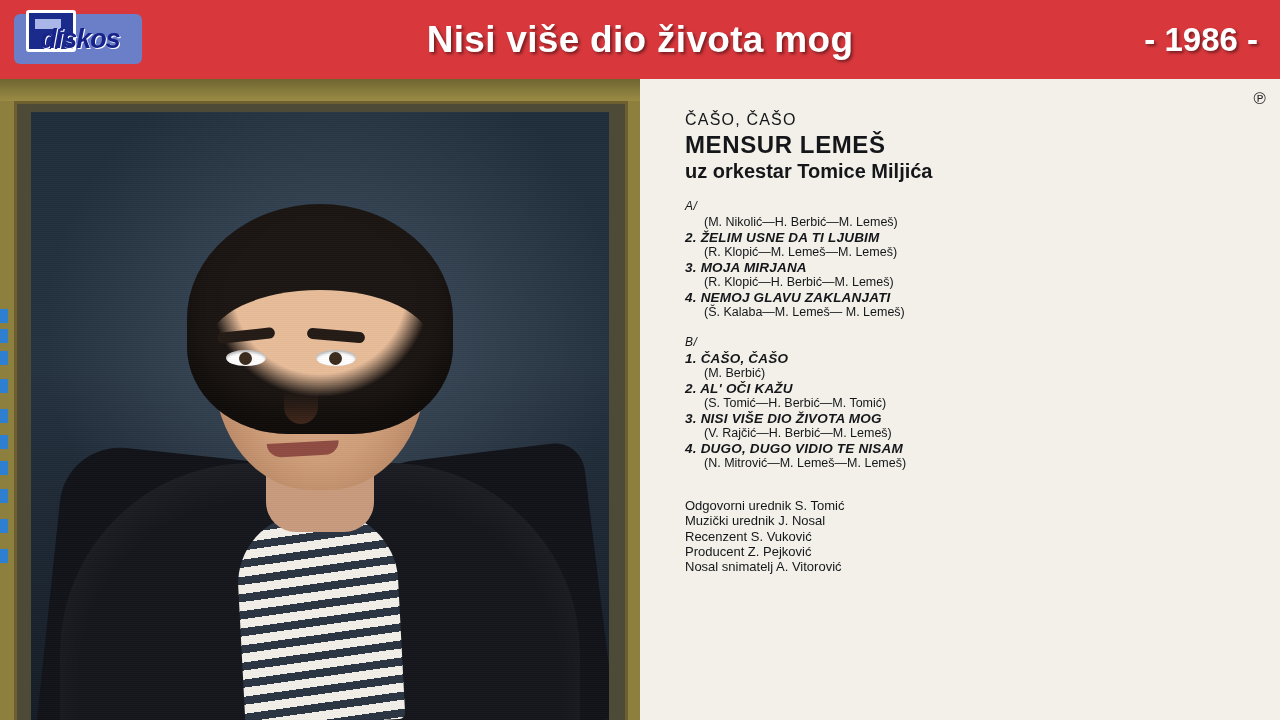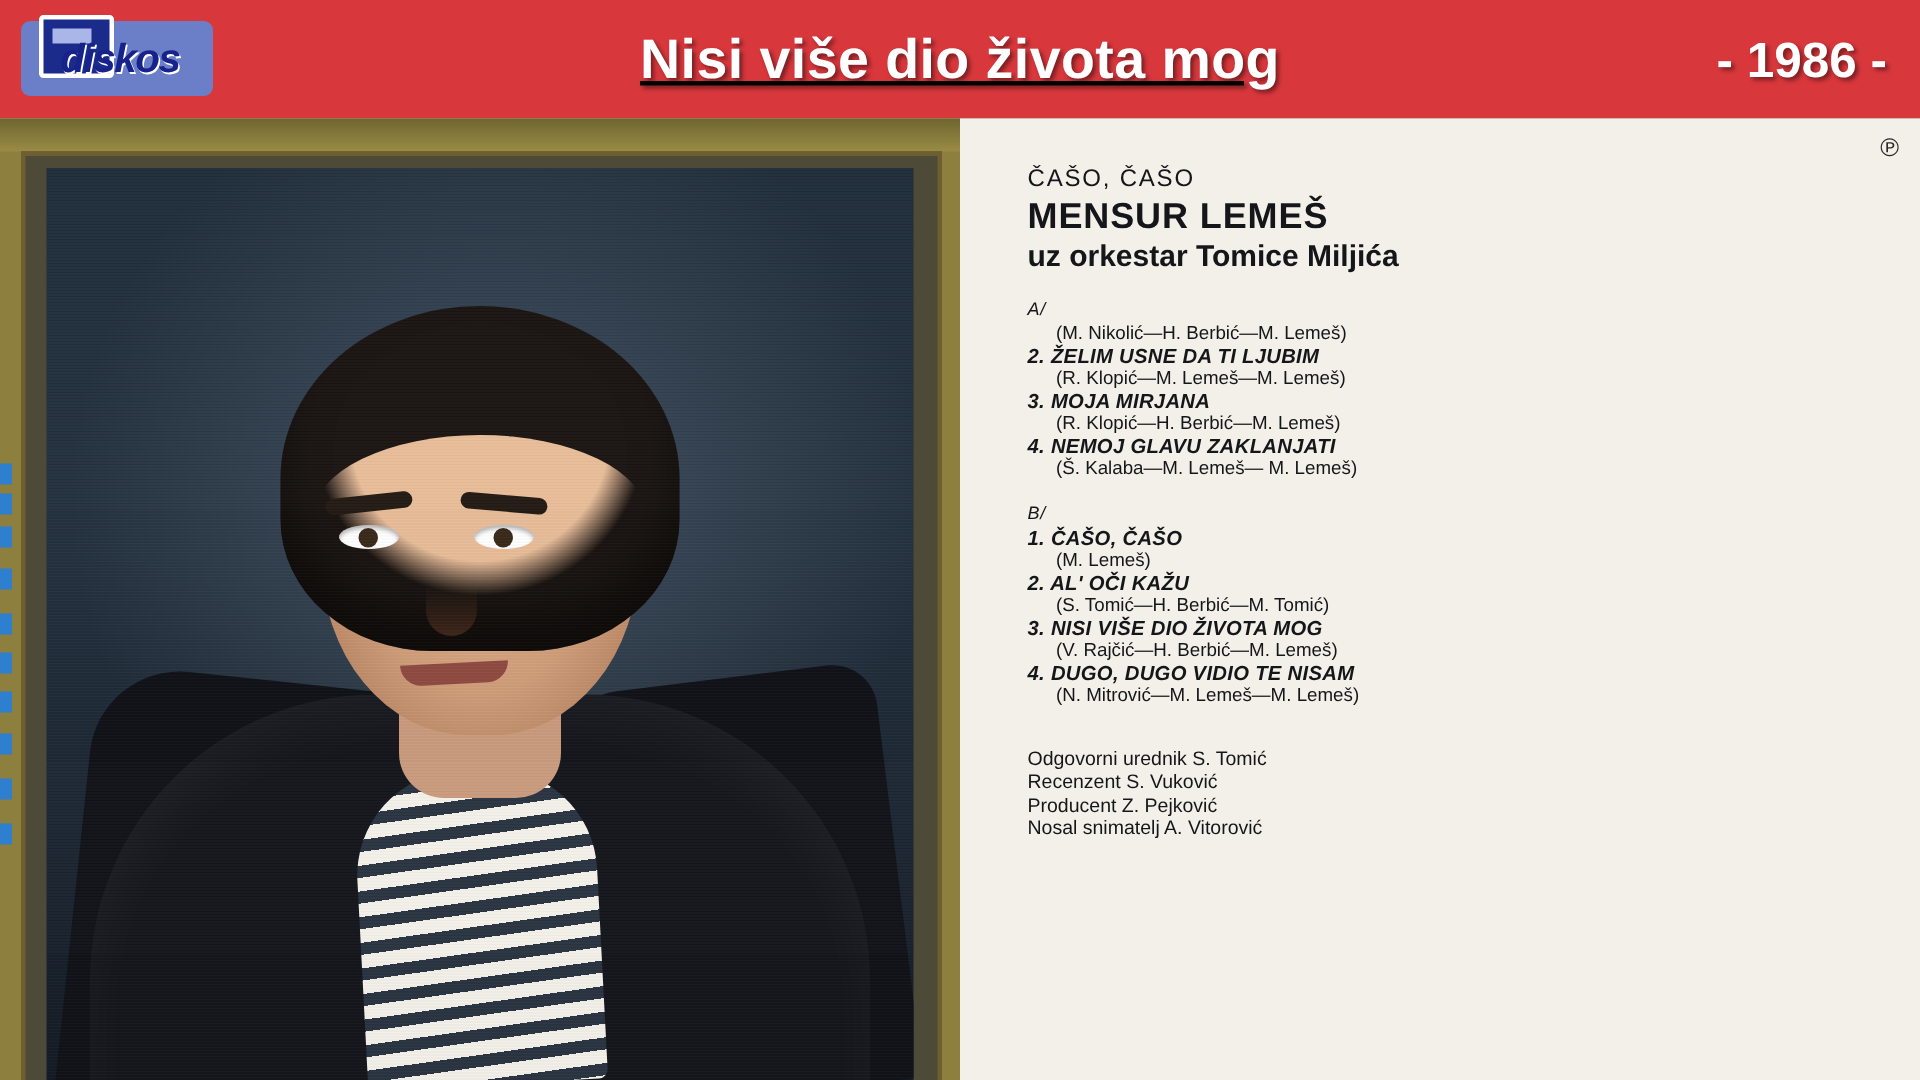--- a/index.html
+++ b/index.html
@@ -23,21 +23,20 @@
   
   .banner {
     position: absolute;
     left: 0; top: 0;
     width: 1280px;
     height: 79px;
     background: #d8373c;
     display: flex;
     align-items: center;
     justify-content: center;
-    text-decoration: underline;
   }
   .banner-title {
     color: #ffffff;
     font-size: 37px;
     font-weight: bold;
     letter-spacing: 0.3px;
     text-shadow: 2px 2px 3px rgba(0,0,0,0.45);
     white-space: nowrap;
   }
   .banner-year {
@@ -445,41 +444,42 @@
               <span>NEMOJ GLAVU ZAKLANJATI</span></div>
             <div class="tr-credit">(Š. Kalaba—M. Lemeš— M. Lemeš)</div>
           </li>
         </ol>
 
         <p class="side-label side-b">B/</p>
         <ol class="tracks">
           <li>
             <div class="tr-title"><span>1.</span>
               <span>ČAŠO, ČAŠO</span></div>
-            <div class="tr-credit">(M. Lemeš)</div>
+            <div class="tr-credit">(M. Berbić)</div>
           </li>
           <li>
             <div class="tr-title"><span>2.</span>
               <span>AL' OČI KAŽU</span></div>
             <div class="tr-credit">(S. Tomić—H. Berbić—M. Tomić)</div>
           </li>
           <li>
             <div class="tr-title"><span>3.</span>
               <span>NISI VIŠE DIO ŽIVOTA MOG</span></div>
             <div class="tr-credit">(V. Rajčić—H. Berbić—M. Lemeš)</div>
           </li>
           <li>
             <div class="tr-title"><span>4.</span>
               <span>DUGO, DUGO VIDIO TE NISAM</span></div>
             <div class="tr-credit">(N. Mitrović—M. Lemeš—M. Lemeš)</div>
           </li>
         </ol>
 
         <div class="credits">
           <div>Odgovorni urednik S. Tomić</div>
+          <div>Muzički urednik J. Nosal</div>
           <div>Recenzent S. Vuković</div>
           <div>Producent Z. Pejković</div>
           <div>Nosal snimatelj A. Vitorović</div>
         </div>
       </div>
     </div>
 
   </div>
 </div>
 

